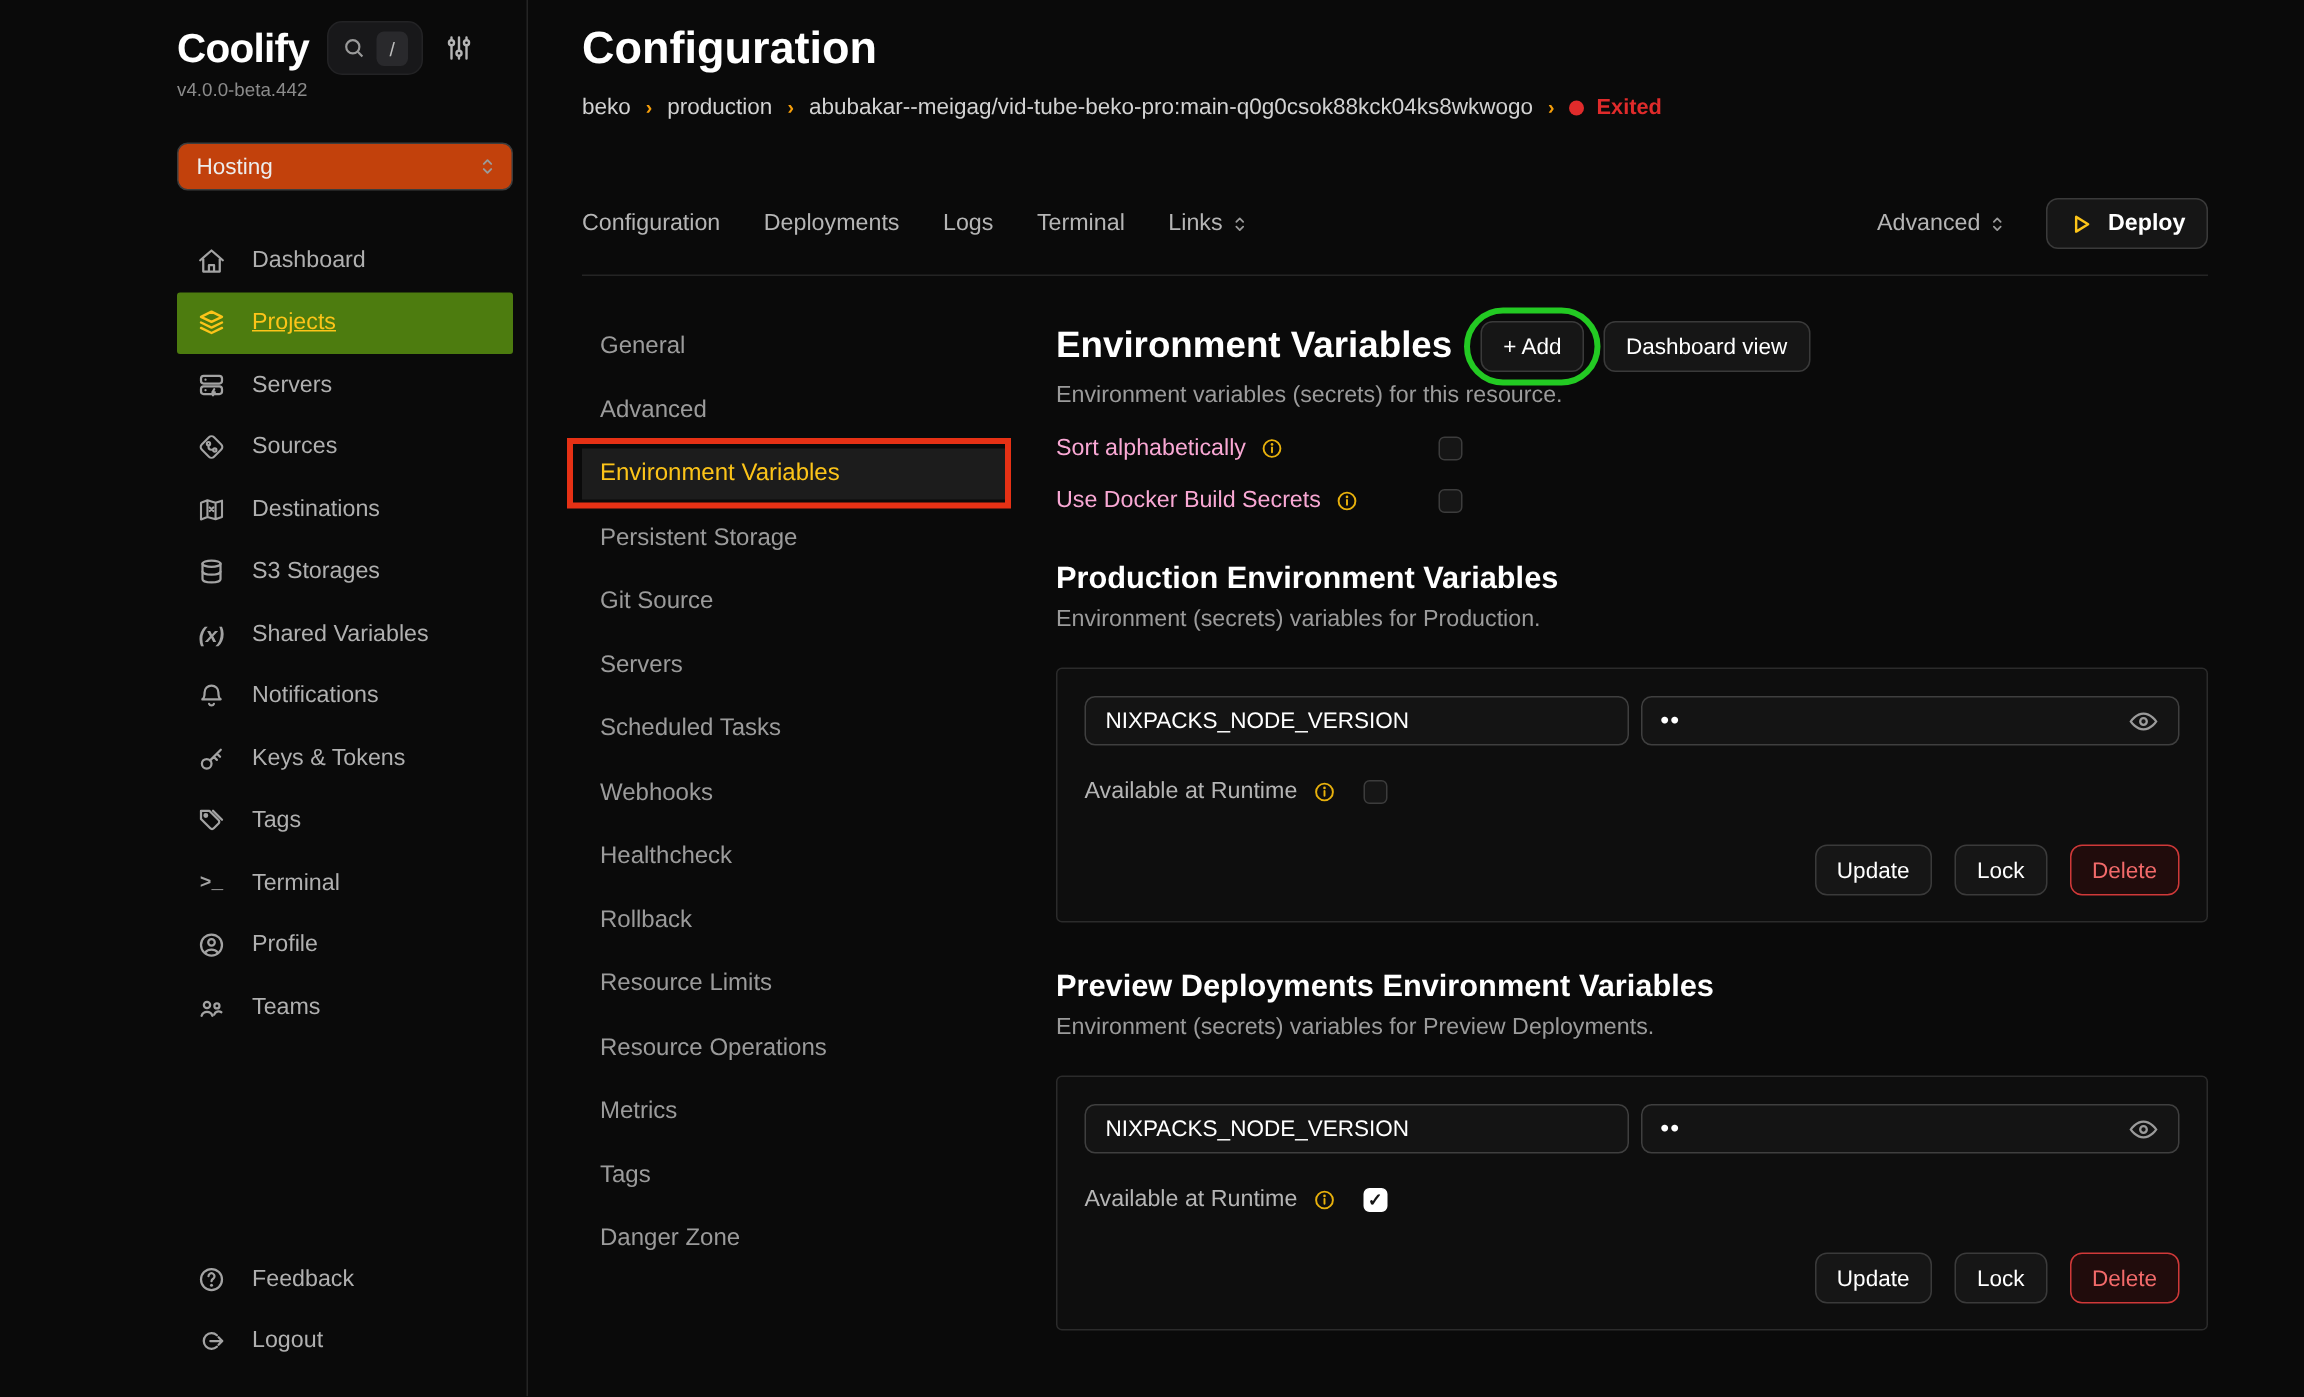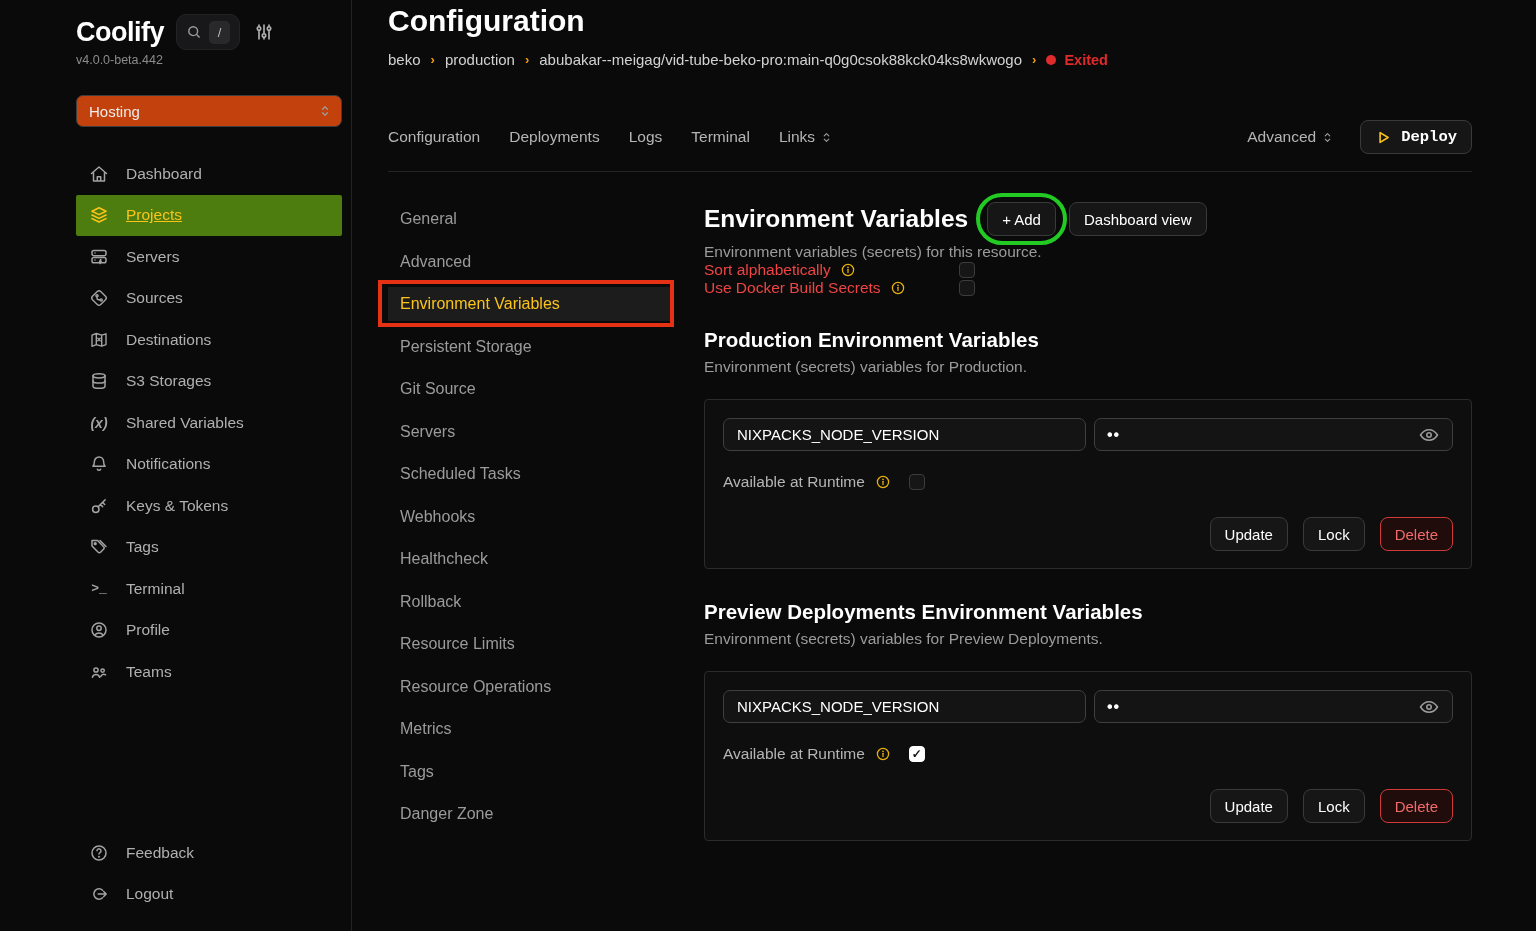--- a/index.html
+++ b/index.html
@@ -8,21 +8,21 @@
     background:#0a0a0a; color:#e5e5e5;
     font-family:"Liberation Sans", sans-serif;
     display:flex;
   }
   svg { display:block; }
 
   
   .sidebar {
     width:352px; flex-shrink:0; height:100%;
     border-right:1px solid #242424;
-    padding:14px 9px 16px 76px;
+    padding:14px 9px 16px 118px;
     display:flex; flex-direction:column;
   }
   .brand-row { display:flex; align-items:center; gap:12px; }
   .logo { font-size:27px; font-weight:700; color:#fff; letter-spacing:-0.5px; }
   .search-btn {
     display:flex; align-items:center; gap:7px;
     background:#18181a; border:1px solid #232325; border-radius:10px;
     height:36px; padding:0 9px; cursor:pointer;
   }
   .kbd {
@@ -47,21 +47,21 @@
   }
   .nav-item .nicon { width:22px; display:flex; justify-content:center; color:#a3a3a3; }
   .nav-item.active { background:#4d7c0f; color:#fcc419;text-decoration:underline; }
   .nav-item.active .nicon { color:#fcc419; }
   .nav-footer { margin-top:auto; display:flex; flex-direction:column; }
   .nicon.pink { color:#f0299c; }
   .glyph-icon { font-size:14px; font-weight:700; font-style:italic; letter-spacing:0; }
   .glyph-mono { font-family:"Liberation Mono", monospace; font-style:normal; font-size:13px; }
 
   
-  .main { flex:1; padding:4px 64px 0 36px; position:relative; }
+  .main { flex:1; padding:16px 64px 0 36px; position:relative; }
   .page-title { font-size:30px; font-weight:700; color:#fff; }
   .breadcrumb { display:flex; align-items:center; gap:10px; margin-top:13px; font-size:15px; color:#d2d2d2; }
   .crumb { cursor:pointer; }
   .crumb-sep { color:#f59e0b; font-weight:700; font-size:13px; }
   .status { display:flex; align-items:center; gap:8px; }
   .status-dot { width:10px; height:10px; border-radius:50%; background:#e02b2b; }
   .status-label { color:#e02b2b; font-weight:700; font-size:14.5px; }
 
   .tabbar {
     margin-top:52px; display:flex; align-items:center; gap:29px;
@@ -69,21 +69,21 @@
   }
   .tab { color:#b5b5b5; font-size:15.5px; cursor:pointer; display:flex; align-items:center; gap:5px; }
   .tab-right { margin-left:auto; display:flex; align-items:center; gap:26px; }
   .btn {
     display:inline-flex; align-items:center; gap:9px;
     height:34px; padding:0 14px;
     background:#161616; border:1px solid #3a3a3a; border-radius:8px;
     color:#fff; font-size:15px; cursor:pointer; white-space:nowrap;
     font-family:"Liberation Sans", sans-serif;
   }
-  .btn-deploy { font-weight:700; font-size:15.5px;font-family:Liberation Mono, monospace; }
+  .btn-deploy { font-weight:700; font-size:15.5px; }
 
   .content { display:flex; margin-top:30px; }
 
   
   .subnav { width:316px; flex-shrink:0; display:flex; flex-direction:column; gap:8.5px; }
   .subnav-item {
     width:282px; padding:8px 12px; color:#9b9b9b; font-size:16px;
     cursor:pointer; position:relative;
   }
   .subnav-item.active { background:#1c1c1c; color:#fcc419; }
@@ -98,21 +98,21 @@
   .env-header { display:flex; align-items:center; gap:13px; }
   .env-title { font-size:24.5px; font-weight:700; color:#fff; }
   .add-wrap { position:relative; margin-left:6px; }
   .green-ellipse {
     position:absolute; left:-11px; top:-9px;
     width:calc(100% + 22px); height:calc(100% + 18px);
     border:4px solid #23ca23; border-radius:28px; pointer-events:none;
   }
   .muted { color:#9b9b9b; font-size:15.5px; }
   .env-desc { margin-top:7px; }
-  .toggle-row { display:flex; align-items:center; gap:9px; width:271px; color:#ef4444; font-size:15.5px; }
+  .toggle-row { display:flex; align-items:center; gap:9px; width:271px; margin-top:17px; color:#f9a8d4; font-size:15.5px; }
   .toggle-row:first-of-type { margin-top:21px; }
   .info-icon { color:#e8b10c; cursor:pointer; }
   .checkbox {
     width:16px; height:16px; border-radius:4px;
     background:#161616; border:1px solid #3c3c3c;
     display:inline-flex; align-items:center; justify-content:center;
     cursor:pointer; flex-shrink:0;
   }
   .checkbox.checked { background:#fff; border-color:#fff; }
   .checkbox.checked::after { content:"\2713"; color:#141414; font-size:12px; font-weight:700; }

